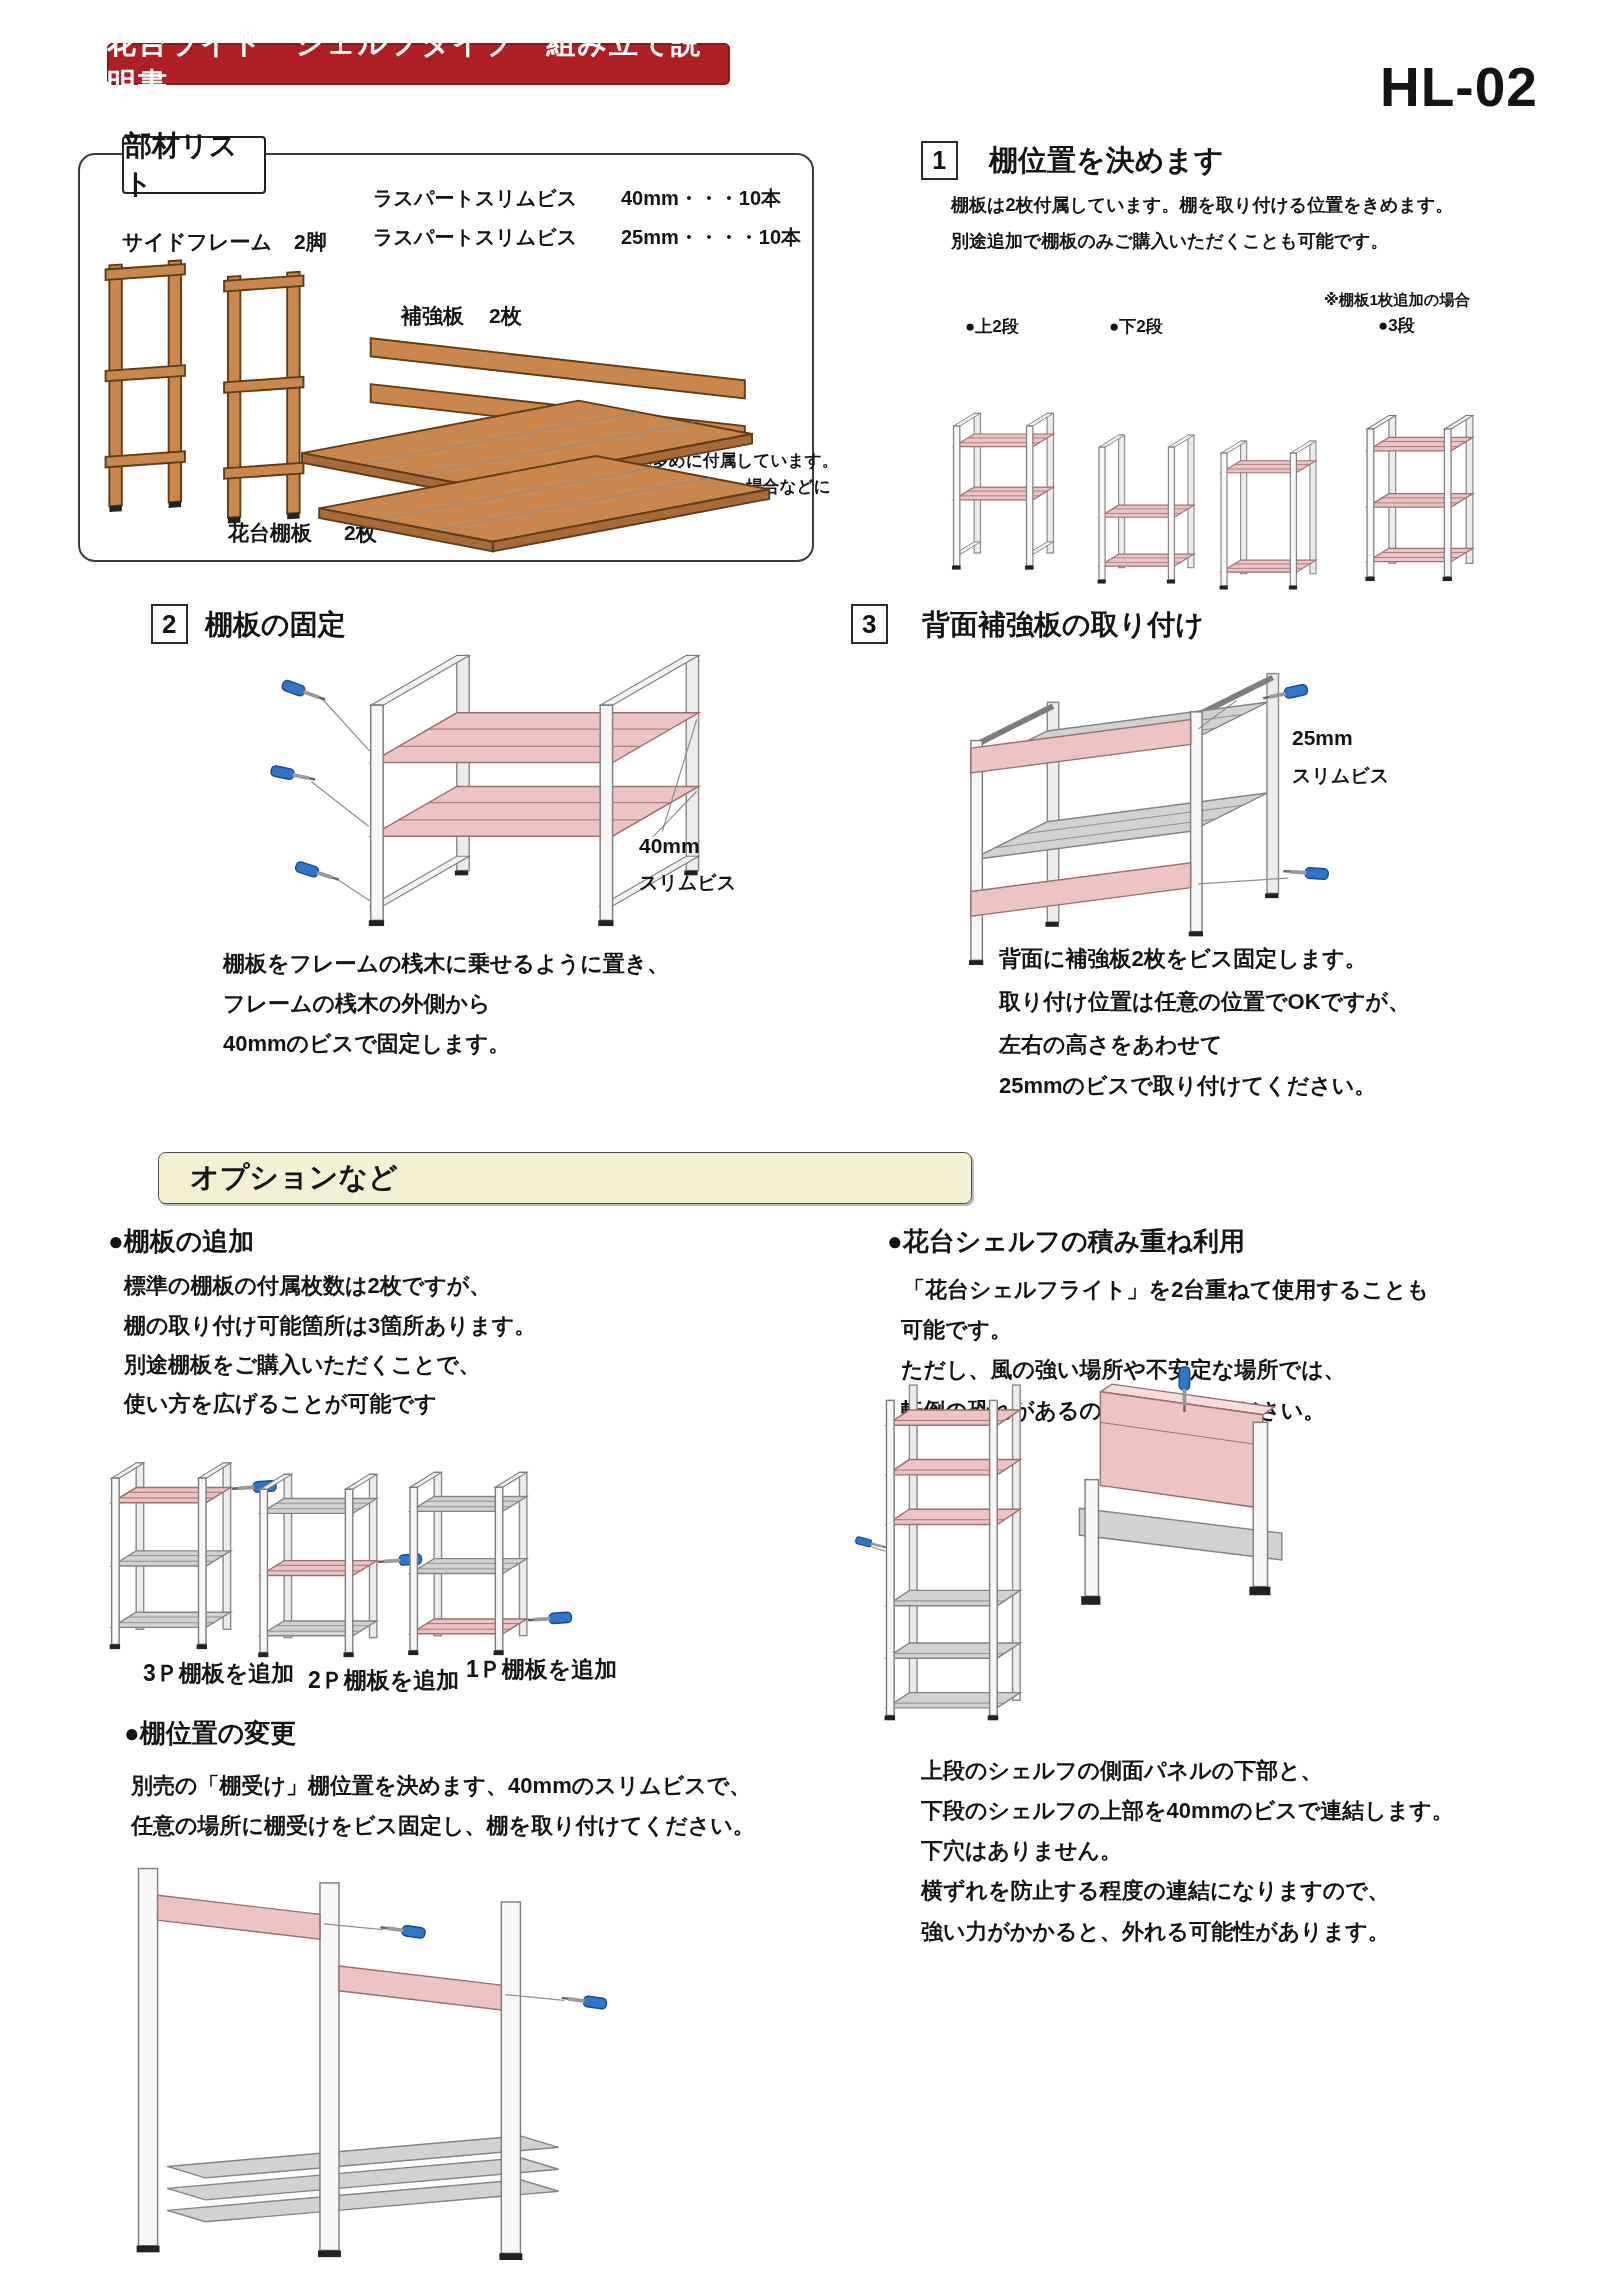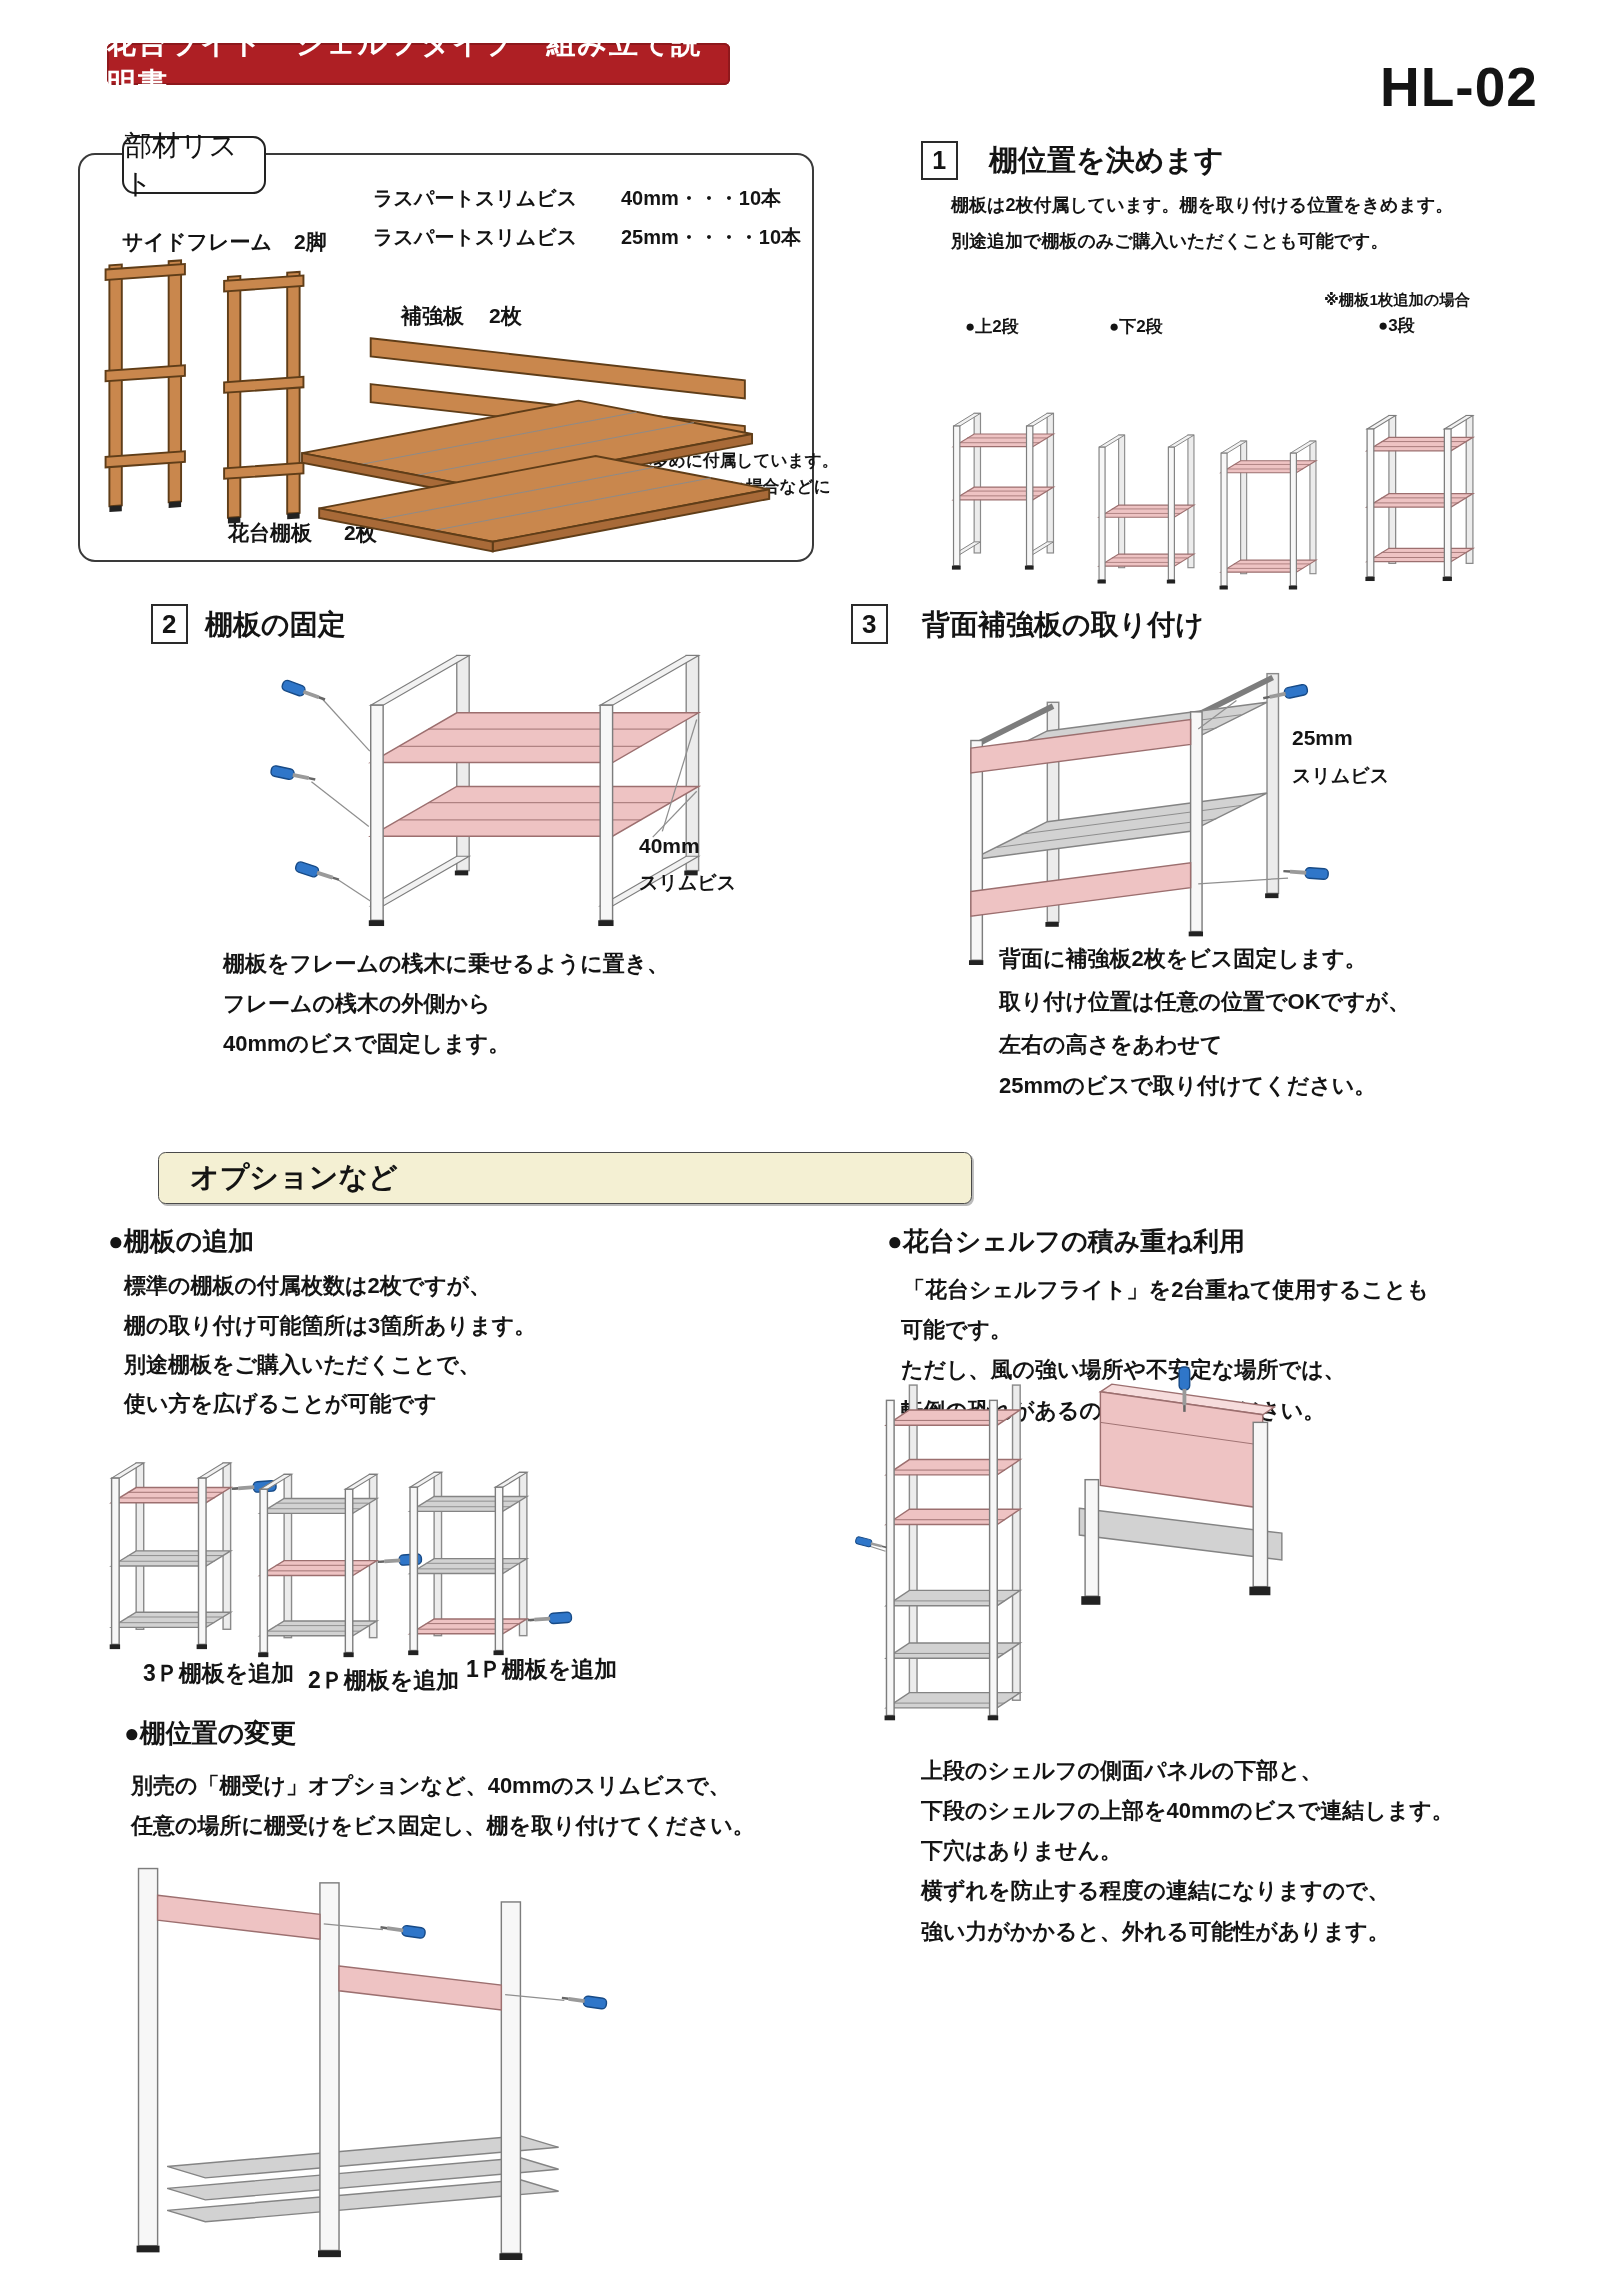--- a/index.html
+++ b/index.html
@@ -3,21 +3,21 @@
 <meta charset="utf-8">
 <style>
   html,body{margin:0;padding:0;background:#888;}
   .page{position:relative;width:1621px;height:2294px;background:#ffffff;
         font-family:"Liberation Sans","DejaVu Sans",sans-serif;color:#141414;overflow:hidden;}
   .abs{position:absolute;}
   .banner{background:#AE1F24;color:#fff;border-radius:5.7px;display:flex;align-items:center;justify-content:center;
           font-weight:bold;letter-spacing:1.9px;box-shadow:0 0 0 1.9px #8d181c inset;}
   .model{font-weight:bold;letter-spacing:1px;}
   .partsbox{border:2.4px solid #3a3a3a;border-radius:17px;background:#fff;}
-  .boxlabel{border:2.9px solid #222;border-radius:13px;background:#fff;display:flex;align-items:center;justify-content:center;font-weight:normal;}
+  .boxlabel{border:2.9px solid #222;border-radius:4px;background:#fff;display:flex;align-items:center;justify-content:center;font-weight:bold;}
   .stepnum{border:2.4px solid #2a2a2a;background:#fff;display:flex;align-items:center;justify-content:center;font-weight:bold;}
   .optbar{background:#F4F0D3;border:1.9px solid #4a4a4a;border-radius:7.6px;display:flex;align-items:center;font-weight:bold;box-shadow:1.9px 1.9px 0 #bbb;margin-left:45px;}
   .t{white-space:nowrap;font-weight:bold;}
   
   .post{fill:#f7f7f7;stroke:#7d7d7d;stroke-width:1.5;}
   .postb{fill:#ececec;stroke:#8a8a8a;stroke-width:1.5;}
   .rail{fill:#f2f2f2;stroke:#7d7d7d;stroke-width:1.2;}
   .pinksh{fill:#EEC3C3;stroke:#9c6f6f;stroke-width:1.5;}
   .graysh{fill:#D2D2D2;stroke:#848484;stroke-width:1.5;}
   .slatp{stroke:#9c6f6f;stroke-width:1;fill:none;}
@@ -338,21 +338,21 @@
       <rect class="foot" x="102" y="228" width="11" height="5"></rect>
     <line class="leaderd" x1="141" y1="196" x2="158" y2="194"></line>
     <use href="#sd" transform="translate(186,192) rotate(176)"></use>
   </svg>
 
   <div class="abs t" style="left:143px;top:1658px;font-size:23px;">3Ｐ棚板を追加</div>
   <div class="abs t" style="left:308px;top:1665px;font-size:23px;">2Ｐ棚板を追加</div>
   <div class="abs t" style="left:466px;top:1654px;font-size:23px;">1Ｐ棚板を追加</div>
 
   <div class="abs t" style="left:124px;top:1716px;font-size:26px;">●棚位置の変更</div>
-  <div class="abs t" style="left:131px;top:1771px;font-size:22px;">別売の「棚受け」オプションなど、40mmのスリムビスで、</div>
+  <div class="abs t" style="left:131px;top:1771px;font-size:22px;">別売の「棚受け」棚位置を決めます、40mmのスリムビスで、</div>
   <div class="abs t" style="left:131px;top:1811px;font-size:22px;">任意の場所に棚受けをビス固定し、棚を取り付けてください。</div>
 
   <svg class="abs" style="left:100px;top:1859px;" width="521" height="401" viewBox="0 0 545 420">
     <polygon class="graysh" points="70,322 440,290 480,302 110,334"></polygon>
     <polygon class="graysh" points="70,345 440,313 480,325 110,357"></polygon>
     <polygon class="graysh" points="70,368 440,336 480,348 110,380"></polygon>
     <rect class="post" x="40" y="10" width="20" height="395"></rect>
     <rect class="post" x="230" y="25" width="20" height="385"></rect>
     <rect class="post" x="420" y="45" width="20" height="368"></rect>
     <polygon class="pinksh" points="60,38 230,58 230,84 60,64"></polygon>

